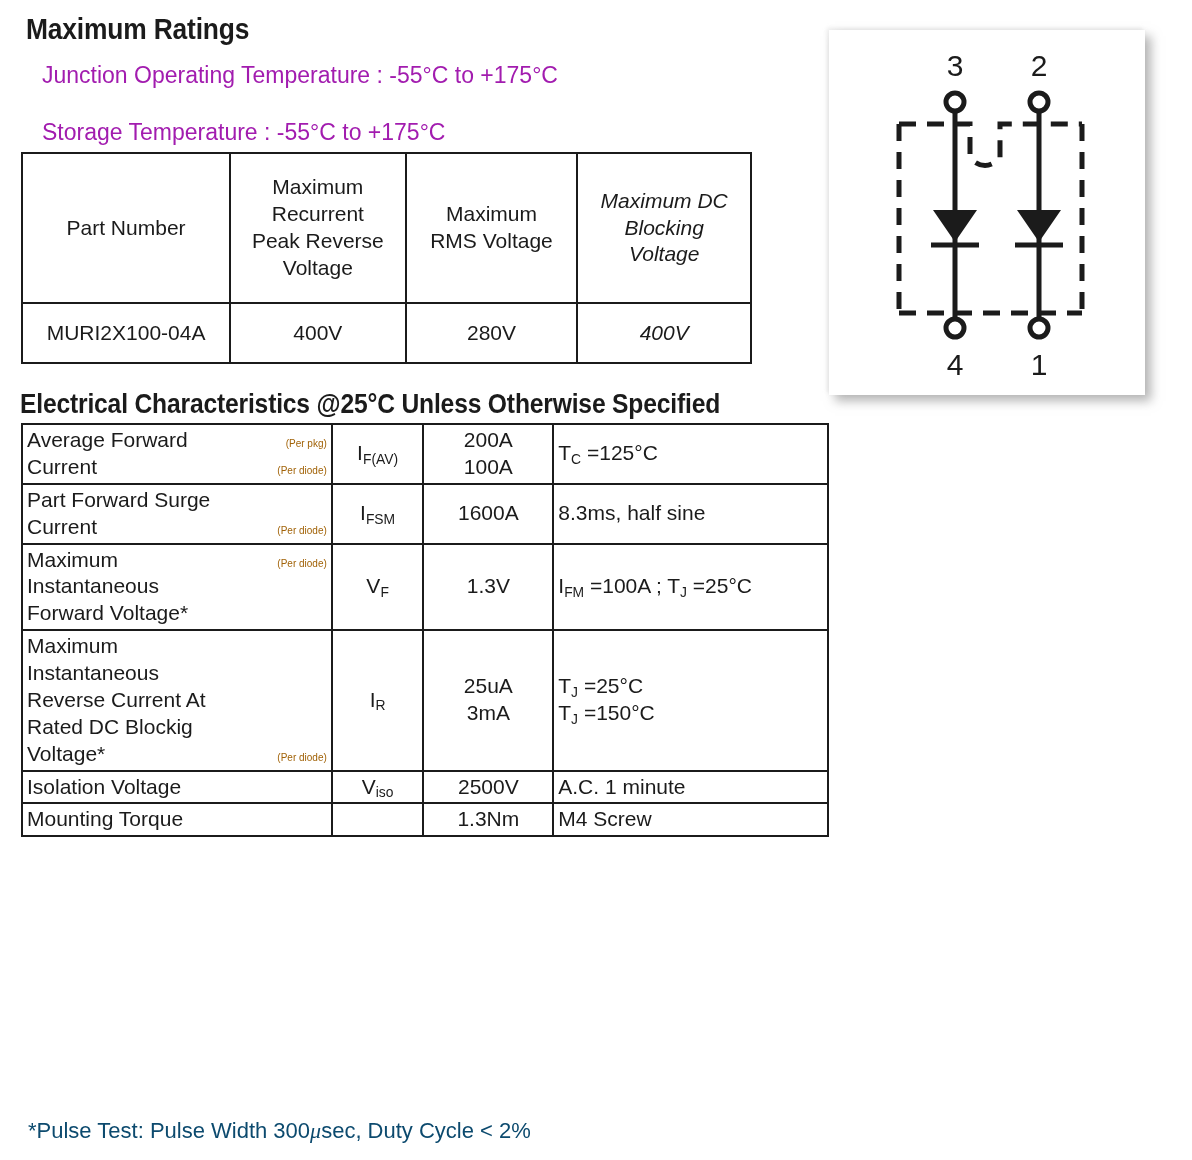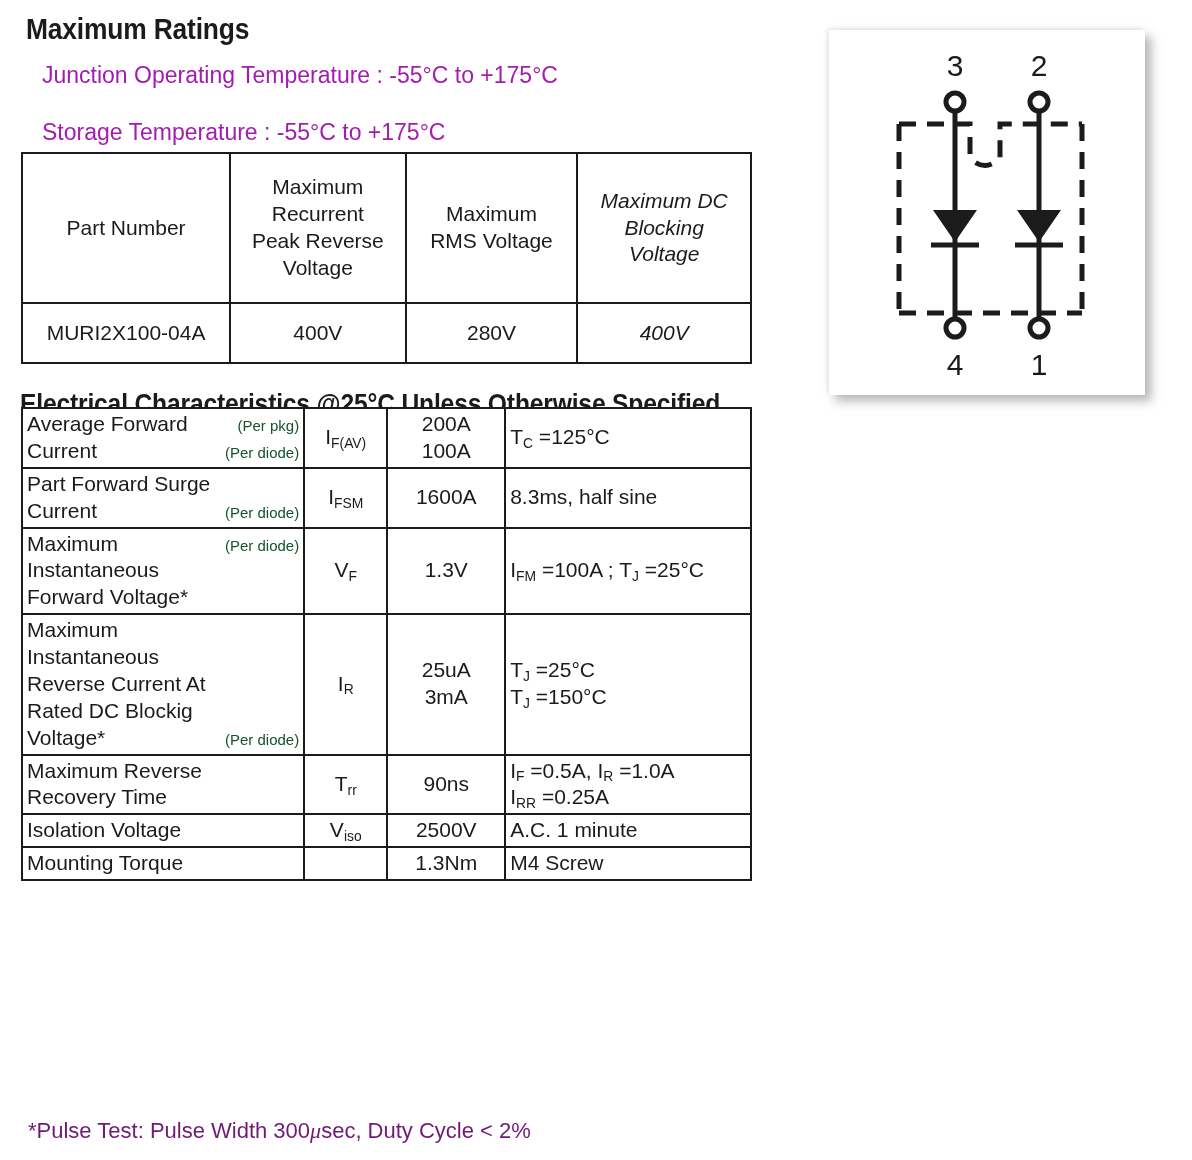--- a/index.html
+++ b/index.html
@@ -76,31 +76,31 @@
   #table-max-ratings td.c0 { width: 207px; margin-left: 8px; }
   #table-max-ratings td.c1 { width: 174px; }
   #table-max-ratings td.c2 { width: 170px; }
   #table-max-ratings td.c3 { width: 172px; font-style: italic; }
   #table-max-ratings tr.head td { height: 144px; }
   #table-max-ratings tr.body td { height: 54px; }
 
   
   #table-electrical {
     left: 21px;
-    top: 407px;
-    width: 731px;
+    top: 423px;
+    width: 808px;
   }
   #table-electrical td { font-size: 21px; }
   .col-param { width: 281px; padding-left: 11px; padding-right: 6px; }
   .col-symbol { width: 76px; text-align: center; margin-left: 40px; }
   .col-value { width: 112px; text-align: center; }
   .col-cond { width: 248px; padding-left: 12px; }
   .per-note {
-    font-size: 15px;
-    color: #14532d;
+    font-size: 10px;
+    color: #a16207;
   }
   .param-row {
     display: flex;
     justify-content: space-between;
     align-items: baseline;
   }
   .param-row .per-note { padding-left: 8px; white-space: nowrap; }
 
   sub {
     font-size: 0.66em;
@@ -108,21 +108,21 @@
     position: relative;
     top: 0.26em;
   }
 
   
   #footnote {
     position: absolute;
     left: 28px;
     top: 1118px;
     font-size: 22px;
-    color: #701a75;
+    color: #0c4a6e;
     white-space: nowrap;
   }
   .mu { font-family: "Liberation Serif", serif; font-style: italic; }
 
   
   #schematic-panel {
     position: absolute;
     left: 829px;
     top: 30px;
     width: 316px;
@@ -263,36 +263,20 @@
       <td class="col-value">
         <div>25uA</div>
         <div>3mA</div>
       </td>
       <td class="col-cond">
         <div><span>T</span><sub>J</sub><span> =25°C</span></div>
         <div><span>T</span><sub>J</sub><span> =150°C</span></div>
       </td>
     </tr>
 
-    <tr>
-      <td class="col-param">
-        <div>Maximum Reverse</div>
-        <div>Recovery Time</div>
-      </td>
-      <td class="col-symbol">
-        <span>T</span><sub>rr</sub>
-      </td>
-      <td class="col-value">
-        <div>90ns</div>
-      </td>
-      <td class="col-cond">
-        <div>I<sub>F</sub>&nbsp;=0.5A, I<sub>R</sub>&nbsp;=1.0A</div>
-        <div>I<sub>RR</sub>&nbsp;=0.25A</div>
-      </td>
-    </tr>
 
     <tr>
       <td class="col-param">Isolation Voltage</td>
       <td class="col-symbol">
         <span>V</span><sub>iso</sub>
       </td>
       <td class="col-value">
         <div>2500V</div>
       </td>
       <td class="col-cond">A.C. 1 minute</td>

